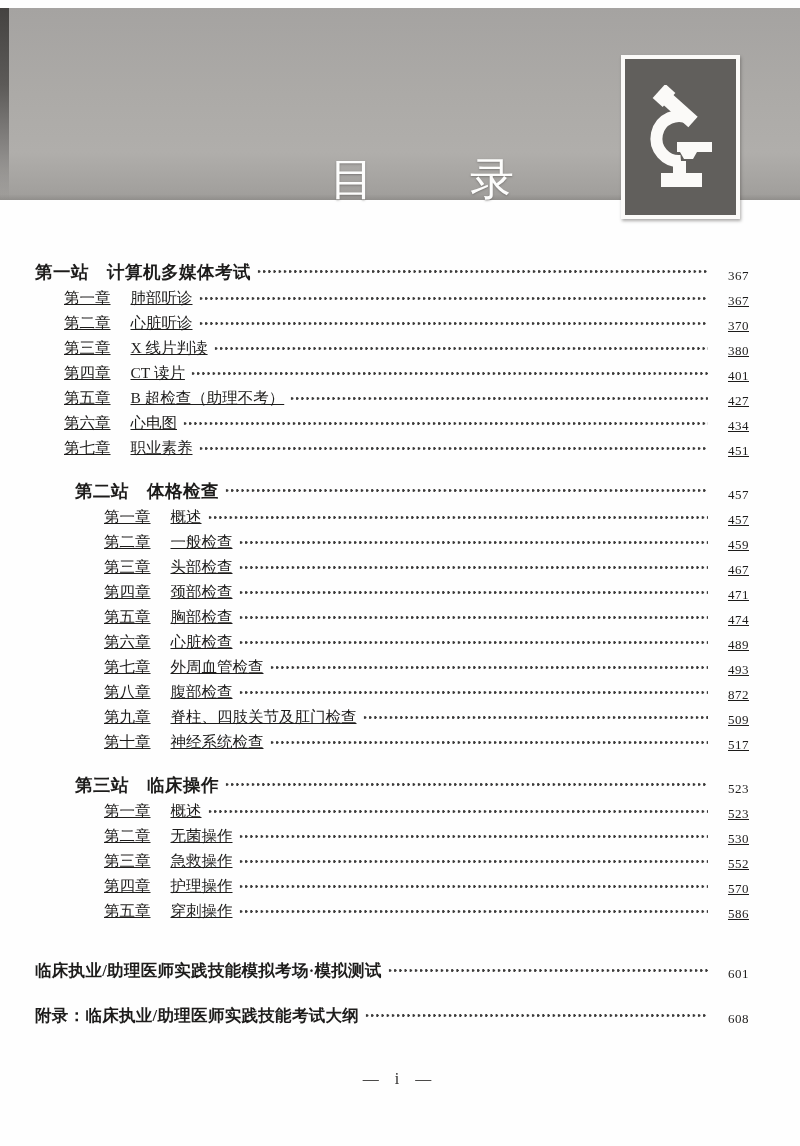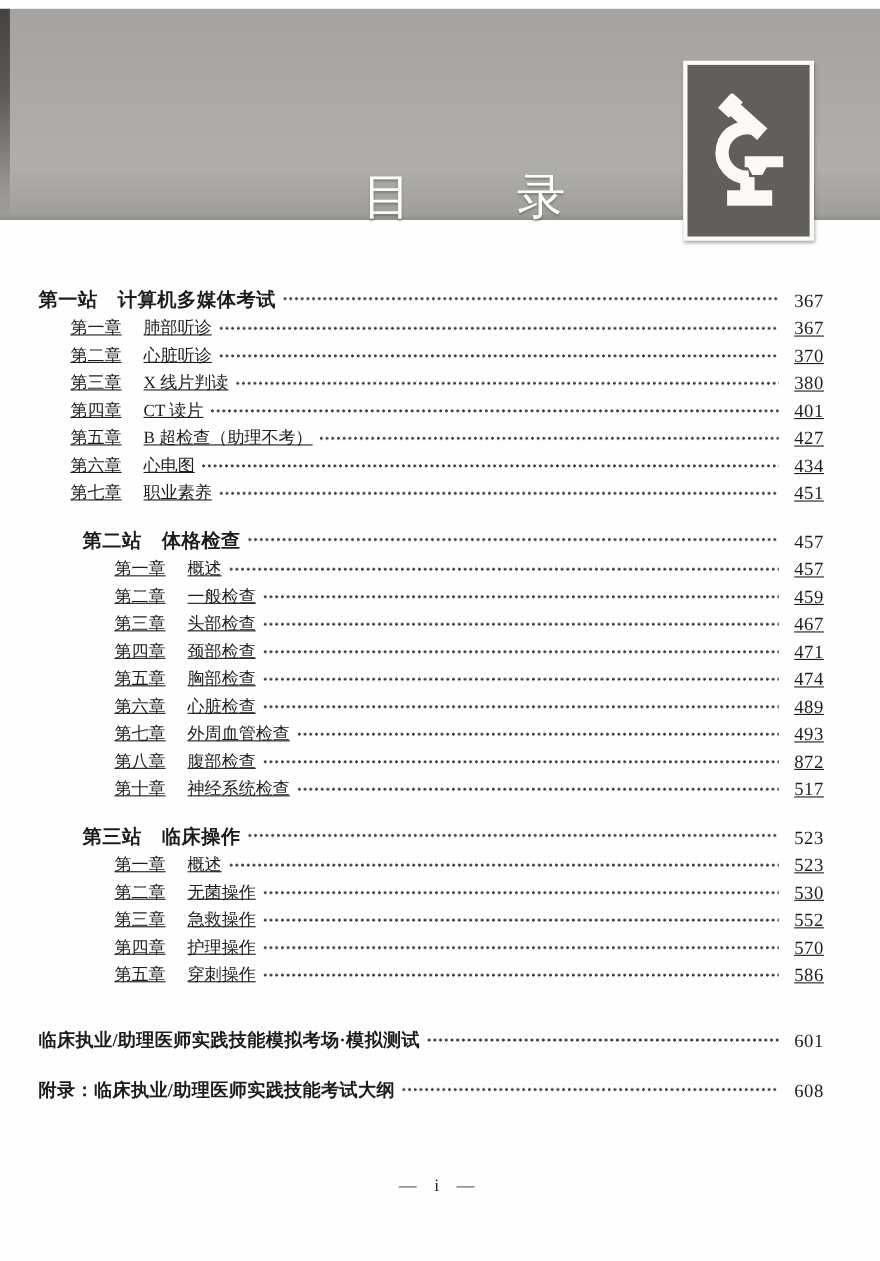--- a/index.html
+++ b/index.html
@@ -65,21 +65,21 @@
   .chap-label{margin-right:18px;}
   .toc-row.chapter .chap-label{margin-right:20px;}
   .chap-title{margin-right:0;}
 
   .leader{
     flex:1 1 auto;height:5px;align-self:center;margin:3px 7px 0 6px;
     background-image:radial-gradient(circle at 2px 2.5px,#3b3a39 1.15px,rgba(0,0,0,0) 1.5px);
     background-size:5.2px 5px;background-repeat:repeat-x;
   }
   .page-num{
-    flex:0 0 34px;text-align:right;font-size:17px;font-weight:400;
+    flex:0 0 34px;text-align:right;font-size:13px;font-weight:400;
     font-family:"Liberation Serif","DejaVu Serif",serif;letter-spacing:.5px;
   }
   .toc-row.station .page-num,.toc-row.special .page-num{font-weight:400;}
 
   
   .footer{
     position:absolute;left:0;top:1070px;width:800px;text-align:center;
     font-size:16px;color:#2a2928;letter-spacing:6px;
     font-family:"Liberation Serif","DejaVu Serif",serif;
   }
@@ -215,20 +215,26 @@
         <span class="leader"></span>
         <span class="page-num">493</span>
       </div>
       <div class="toc-row chapter">
         <span class="chap-label">第八章</span>
         <span class="chap-title">腹部检查</span>
         <span class="leader"></span>
         <span class="page-num">872</span>
       </div>
       <div class="toc-row chapter">
+        <span class="chap-label">第九章</span>
+        <span class="chap-title">脊柱、四肢关节及肛门检查</span>
+        <span class="leader"></span>
+        <span class="page-num">509</span>
+      </div>
+      <div class="toc-row chapter">
         <span class="chap-label">第十章</span>
         <span class="chap-title">神经系统检查</span>
         <span class="leader"></span>
         <span class="page-num">517</span>
       </div>
     </div>
     <div class="sec">
       <div class="toc-row station">
         <span class="chap-label">第三站</span>
         <span class="chap-title">临床操作</span>

